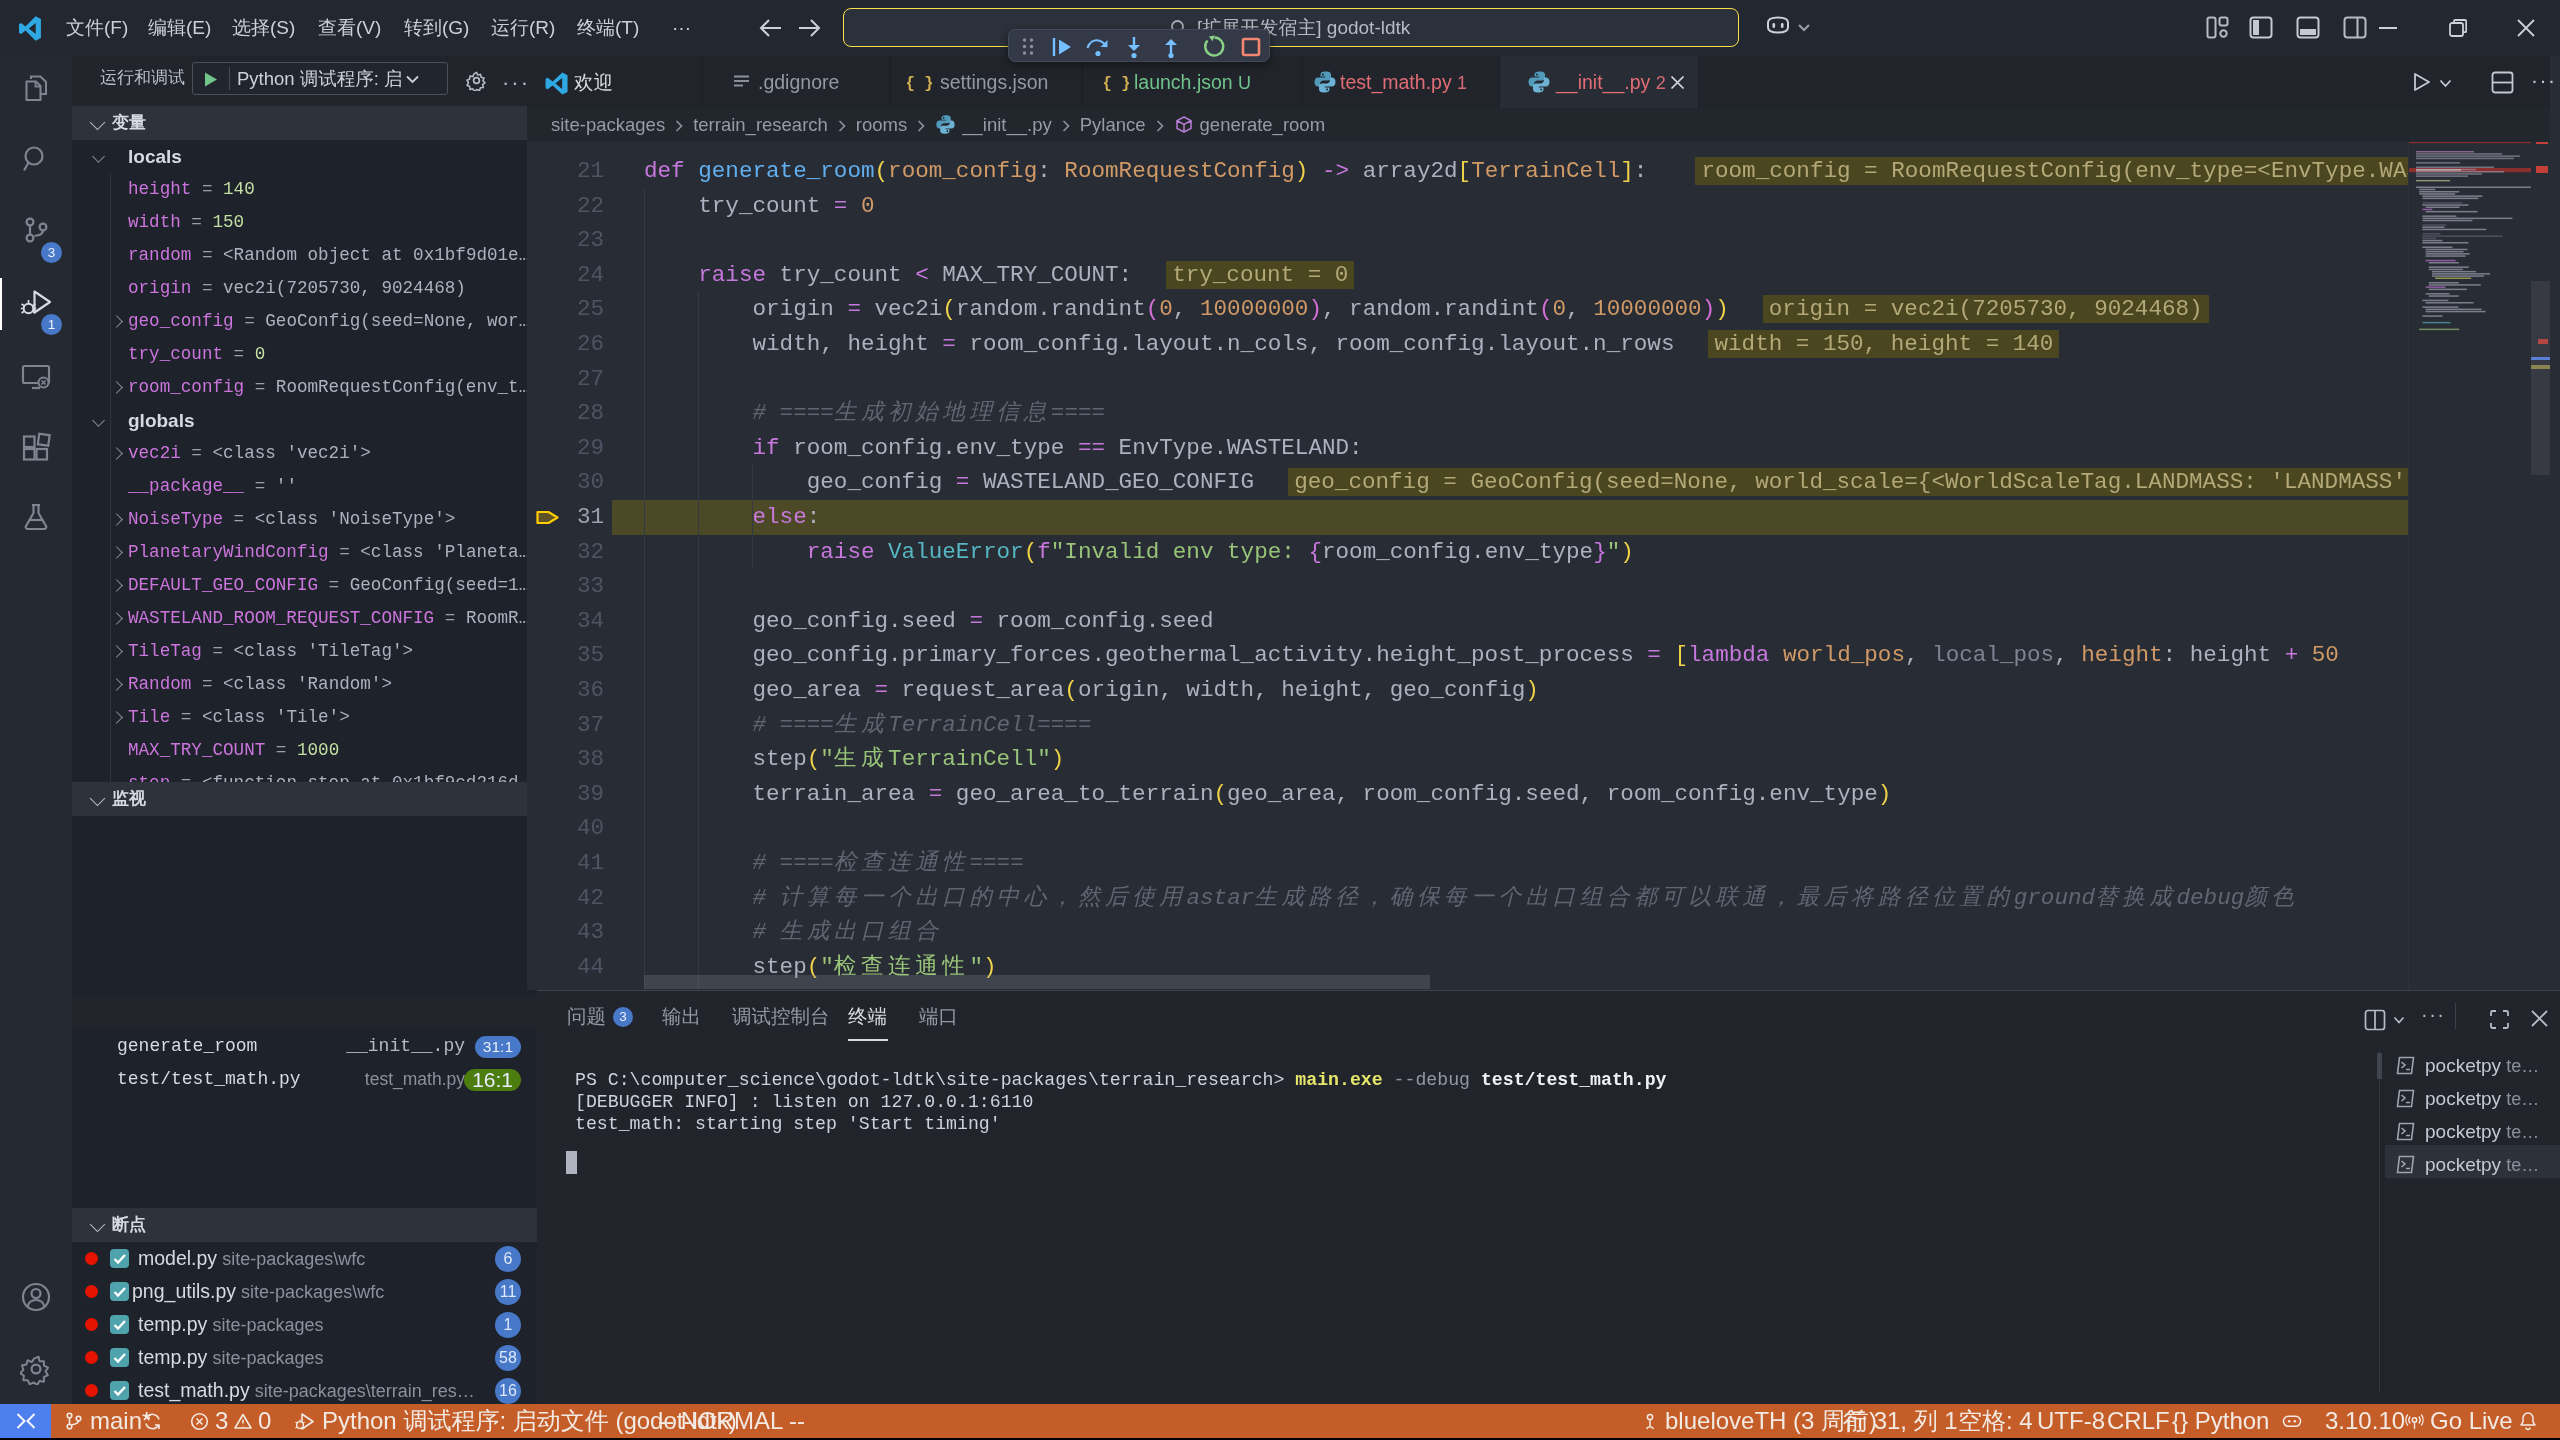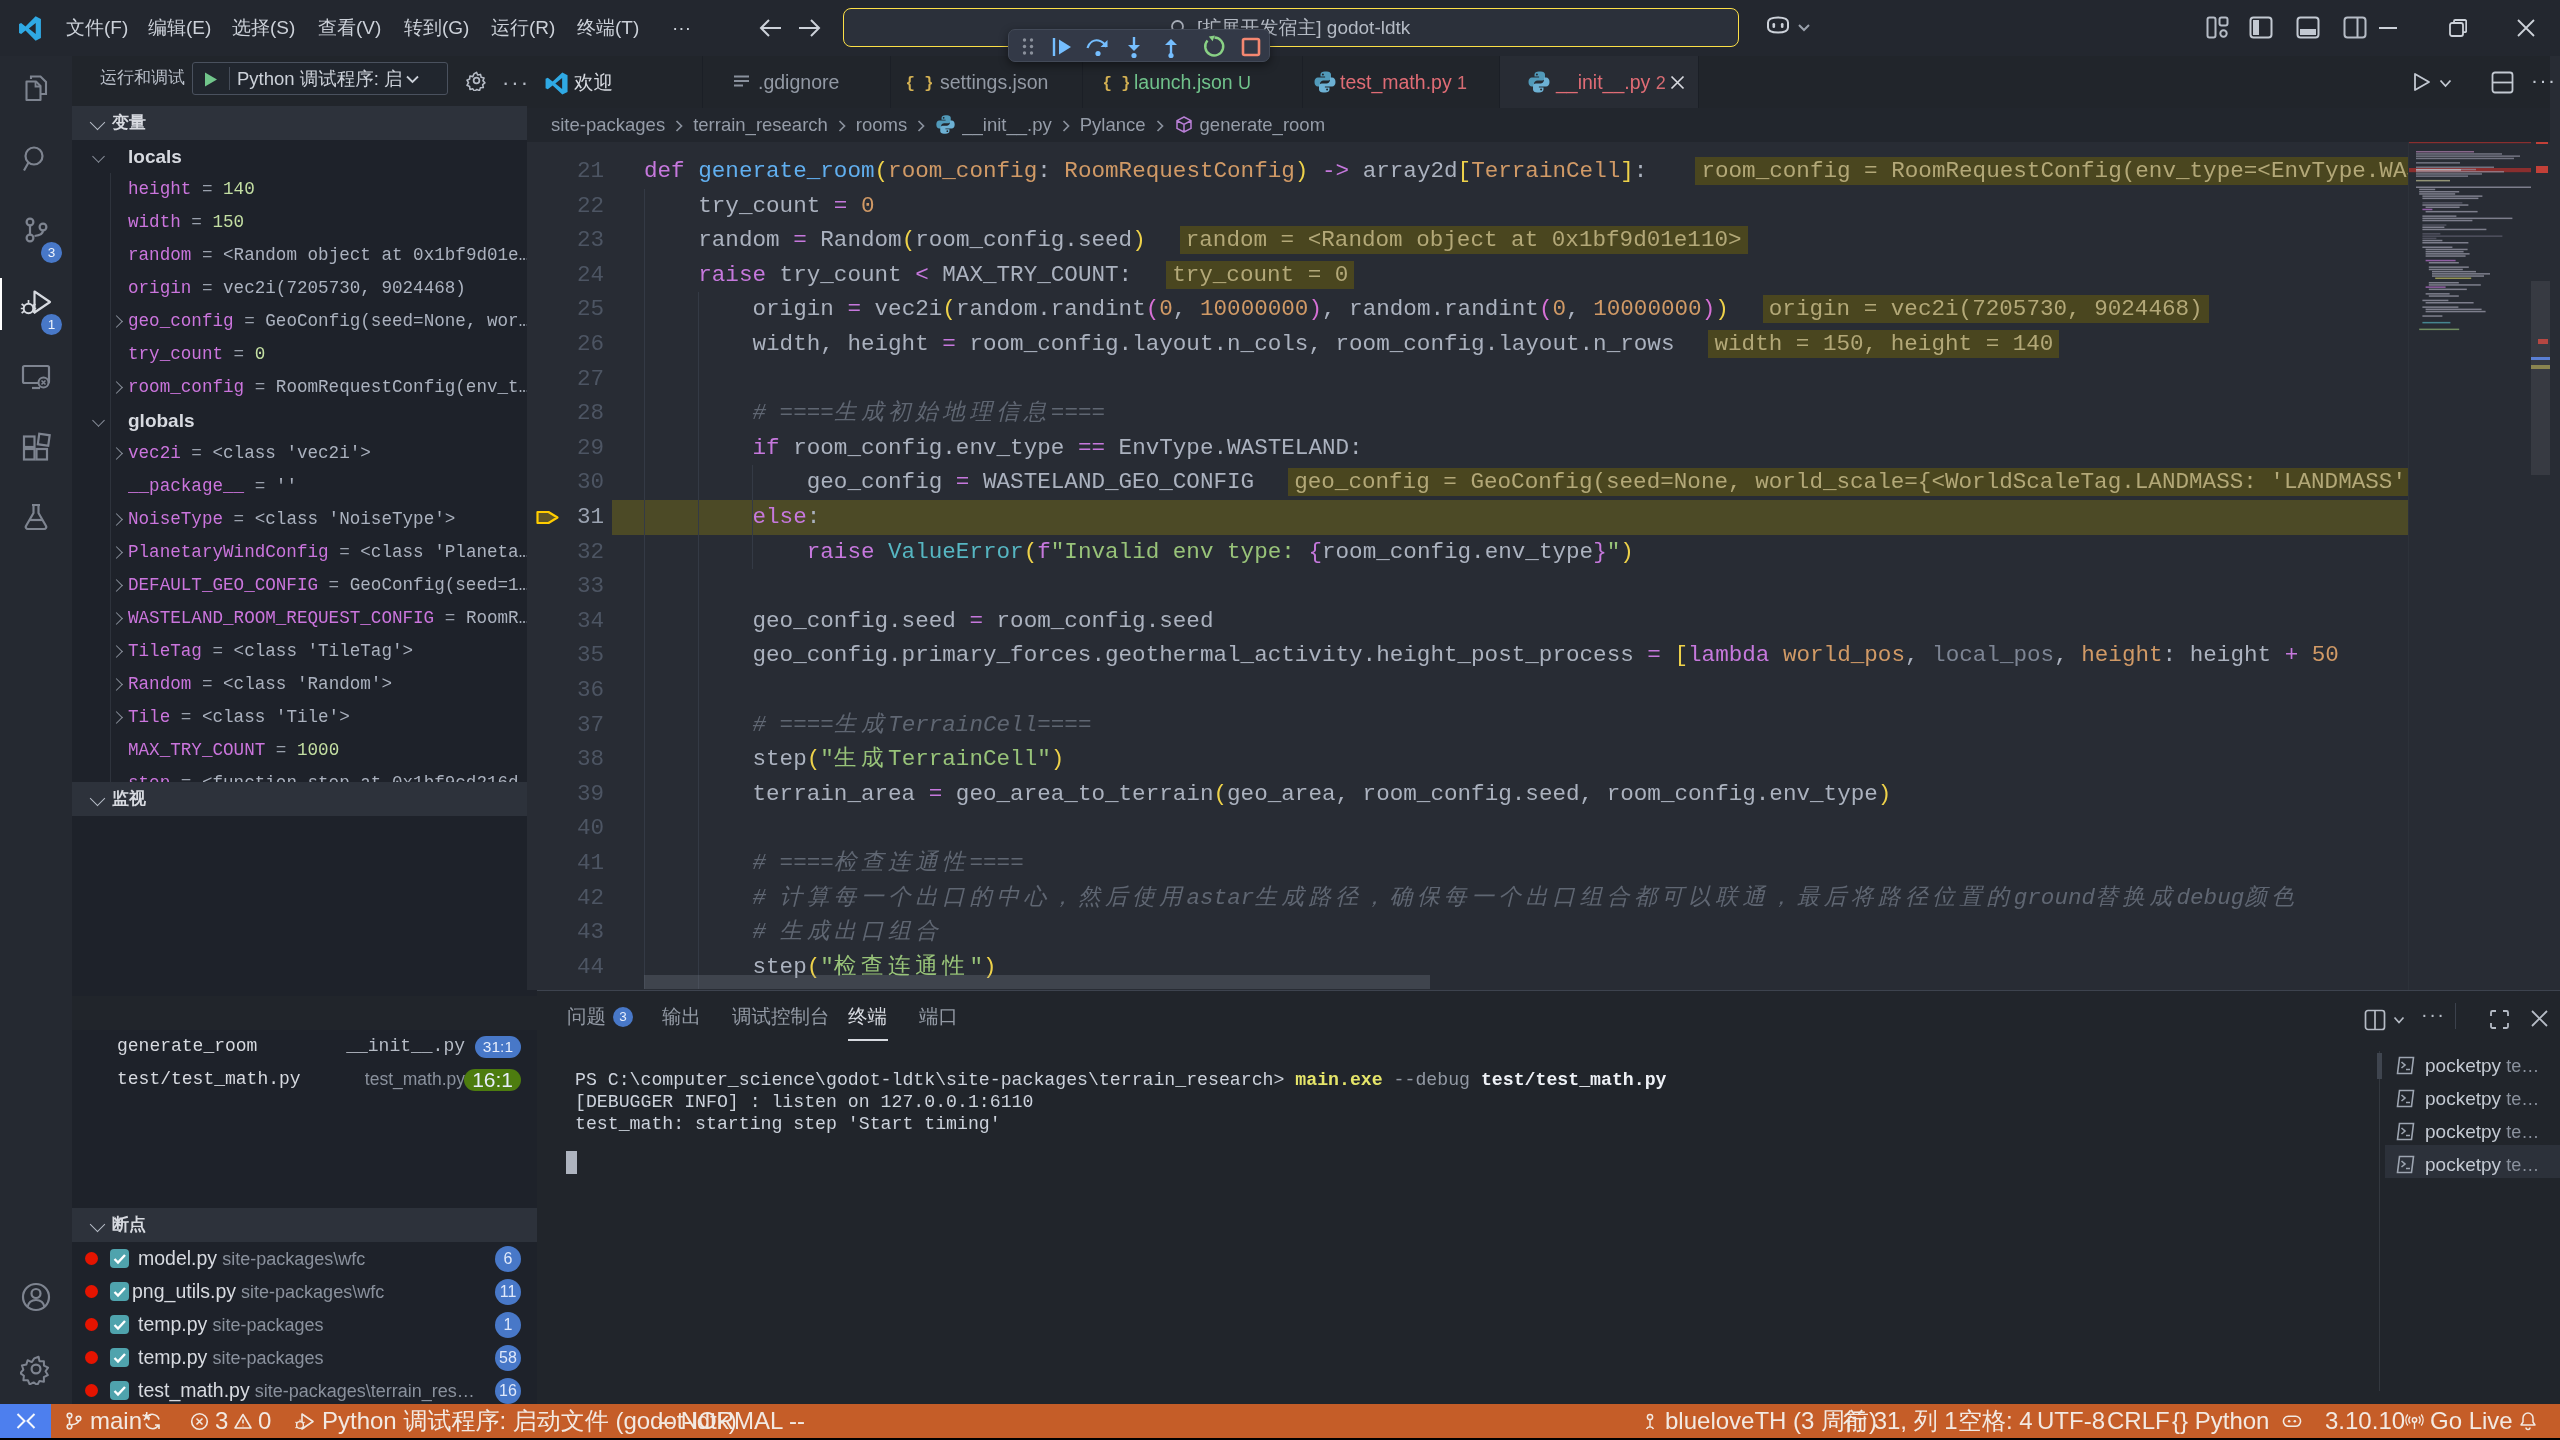--- a/index.html
+++ b/index.html
@@ -365,21 +365,20 @@
       <div class="abs" style="left:117px;top:47px;height:800px;width:1px;background:#343a45"></div>
       <div class="abs" style="left:171px;top:150px;height:697px;width:1px;background:#343a45"></div>
       <div class="abs" style="left:225px;top:323px;height:104px;width:1px;background:#343a45"></div>
       <div class="num" style="top:-22.6px;color:#4d5563">20</div>
       <div class="lc" style="top:-22.6px"></div>
       <div class="num" style="top:12.0px;color:#4d5563">21</div>
       <div class="lc" style="top:12.0px"><span class="k">def</span> <span class="fn">generate_room</span><span class="b1">(</span><span class="cl">room_config</span>: <span class="cl">RoomRequestConfig</span><span class="b1">)</span> <span class="o">-&gt;</span> array2d<span class="b1">[</span><span class="cl">TerrainCell</span><span class="b1">]</span>:<span class="iv" style="margin-left:48px;padding:1px 6px">room_config = RoomRequestConfig(env_type=&lt;EnvType.WAS</span></div>
       <div class="num" style="top:46.6px;color:#4d5563">22</div>
       <div class="lc" style="top:46.6px">    try_count <span class="o">=</span> <span class="n">0</span></div>
       <div class="num" style="top:81.2px;color:#4d5563">23</div>
-      <div class="lc" style="top:81.2px">    random <span class="o">=</span> Random<span class="b1">(</span>room_config.seed<span class="b1">)</span><span class="iv" style="margin-left:34px;padding:1px 6px">random = &lt;Random object at 0x1bf9d01e110&gt;</span></div>
       <div class="num" style="top:115.80000000000001px;color:#4d5563">24</div>
       <div class="lc" style="top:115.80000000000001px"><span class="k">    raise</span> try_count <span class="o">&lt;</span> MAX_TRY_COUNT:<span class="iv" style="margin-left:34px;padding:1px 6px">try_count = 0</span></div>
       <div class="num" style="top:150.4px;color:#4d5563">25</div>
       <div class="lc" style="top:150.4px">        origin <span class="o">=</span> vec2i<span class="b1">(</span>random.randint<span class="b2">(</span><span class="n">0</span>, <span class="n">10000000</span><span class="b2">)</span>, random.randint<span class="b2">(</span><span class="n">0</span>, <span class="n">10000000</span><span class="b2">)</span><span class="b1">)</span><span class="iv" style="margin-left:34px;padding:1px 6px">origin = vec2i(7205730, 9024468)</span></div>
       <div class="num" style="top:185.0px;color:#4d5563">26</div>
       <div class="lc" style="top:185.0px">        width, height <span class="o">=</span> room_config.layout.n_cols, room_config.layout.n_rows<span class="iv" style="margin-left:34px;padding:1px 6px">width = 150, height = 140</span></div>
       <div class="num" style="top:219.60000000000002px;color:#4d5563">27</div>
       <div class="lc" style="top:219.60000000000002px"></div>
       <div class="num" style="top:254.20000000000002px;color:#4d5563">28</div>
       <div class="lc" style="top:254.20000000000002px"><span class="c">        # ====</span><span class="c z">生成初始地理信息</span><span class="c">====</span></div>
@@ -391,20 +390,21 @@
       <div class="lc" style="top:358.0px"><span class="k">        else</span>:</div>
       <div class="num" style="top:392.6px;color:#4d5563">32</div>
       <div class="lc" style="top:392.6px"><span class="k">            raise</span> <span class="cy">ValueError</span><span class="b1">(</span><span class="k">f</span><span class="s">"Invalid env type: </span><span class="o">{</span>room_config.env_type<span class="o">}</span><span class="s">"</span><span class="b1">)</span></div>
       <div class="num" style="top:427.20000000000005px;color:#4d5563">33</div>
       <div class="lc" style="top:427.20000000000005px"></div>
       <div class="num" style="top:461.8px;color:#4d5563">34</div>
       <div class="lc" style="top:461.8px">        geo_config.seed <span class="o">=</span> room_config.seed</div>
       <div class="num" style="top:496.40000000000003px;color:#4d5563">35</div>
       <div class="lc" style="top:496.40000000000003px">        geo_config.primary_forces.geothermal_activity.height_post_process <span class="o">=</span> <span class="b1">[</span><span class="k">lambda</span> <span class="cl">world_pos</span>, <span class="dim">local_pos</span>, <span class="cl">height</span>: height <span class="o">+</span> <span class="n">50</span></div>
       <div class="num" style="top:531.0px;color:#4d5563">36</div>
+      <div class="lc" style="top:531.0px">        geo_area <span class="o">=</span> request_area<span class="b1">(</span>origin, width, height, geo_config<span class="b1">)</span></div>
       <div class="num" style="top:565.6px;color:#4d5563">37</div>
       <div class="lc" style="top:565.6px"><span class="c">        # ====</span><span class="c z">生成</span><span class="c">TerrainCell====</span></div>
       <div class="num" style="top:600.2px;color:#4d5563">38</div>
       <div class="lc" style="top:600.2px">        step<span class="b1">(</span><span class="s">"</span><span class="s z">生成</span><span class="s">TerrainCell"</span><span class="b1">)</span></div>
       <div class="num" style="top:634.8000000000001px;color:#4d5563">39</div>
       <div class="lc" style="top:634.8000000000001px">        terrain_area <span class="o">=</span> geo_area_to_terrain<span class="b1">(</span>geo_area, room_config.seed, room_config.env_type<span class="b1">)</span></div>
       <div class="num" style="top:669.4px;color:#4d5563">40</div>
       <div class="lc" style="top:669.4px"></div>
       <div class="num" style="top:704.0px;color:#4d5563">41</div>
       <div class="lc" style="top:704.0px"><span class="c">        # ====</span><span class="c z">检查连通性</span><span class="c">====</span></div>

